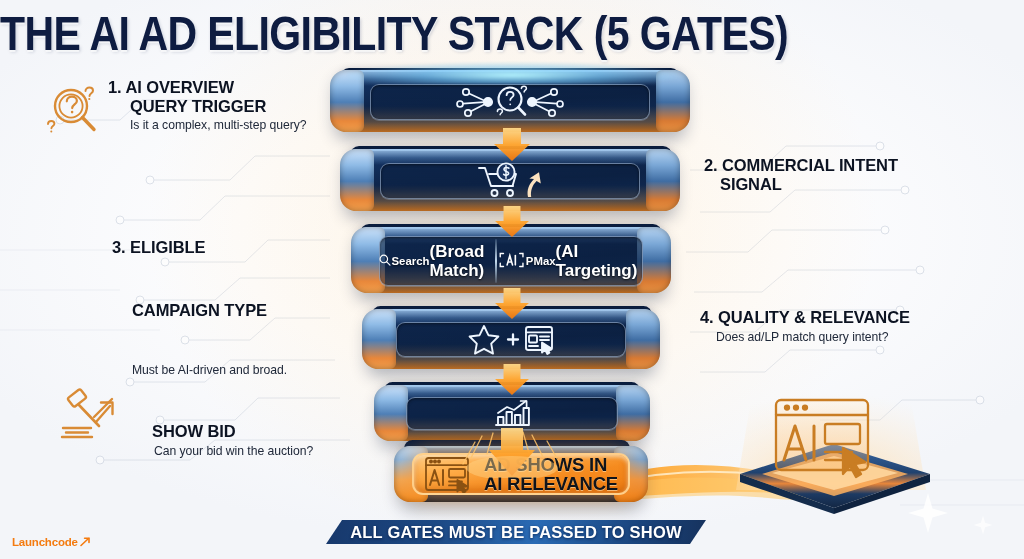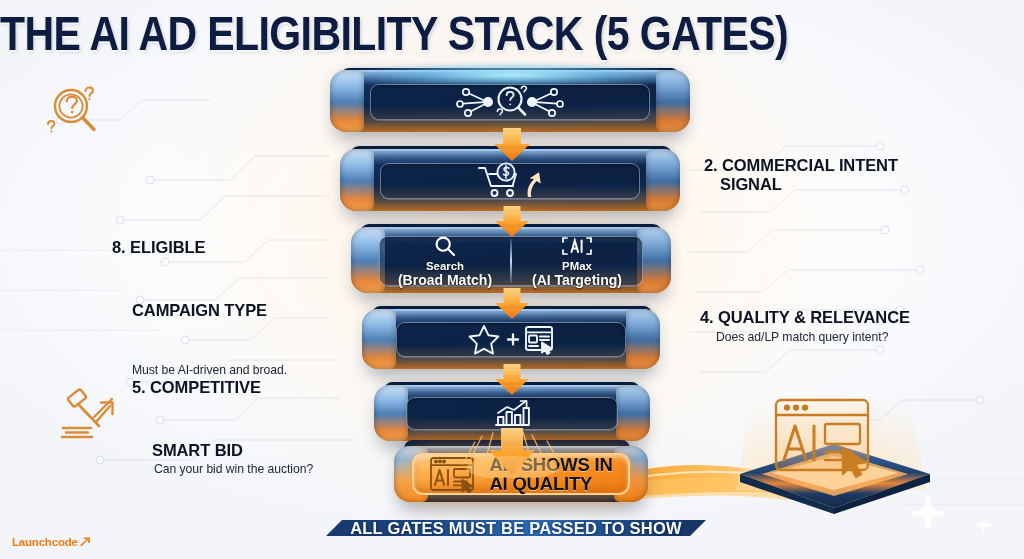--- a/index.html
+++ b/index.html
@@ -118,25 +118,25 @@
 
   
   .arrow {
     position:absolute; z-index:7; left:50%; transform:translateX(-50%);
     width:46px;
   }
 
   
   .col-split { display:flex; align-items:center; justify-content:center; gap:0; width:100%; }
   .col {
-    flex:1; display:flex; flex-direction:column; align-items:center; justify-content:center;
+    flex:1; display:flex; flex-direction:row; align-items:center; justify-content:center;
     color:#ffffff; font-size:11.4px; font-weight:bold; line-height:1.12;
     text-shadow:0 1px 2px rgba(0,0,0,.75);
   }
-  .col .l2 { font-size:14px;text-align:center; }
+  .col .l2 { font-size:17px; }
   .divider {
     width:2px; height:44px; flex:0 0 auto;
     background:linear-gradient(180deg, rgba(200,230,255,.15), rgba(215,238,255,.9), rgba(200,230,255,.15));
     border-radius:2px;
   }
 
   
   #slab6 .body {
     background:linear-gradient(176deg,#1b3d6f 0%,#14315f 40%,#0d2347 100%);
   }
@@ -158,21 +158,21 @@
   .flame {
     position:absolute; z-index:5; left:600px; top:452px; width:290px; height:72px;
     pointer-events:none;
   }
 
   
   .holo { position:absolute; z-index:6; left:718px; top:382px; width:232px; height:132px; }
 
   
   .ribbon {
-    position:absolute; z-index:9; left:326px; top:520px; width:380px; height:16px;
+    position:absolute; z-index:9; left:326px; top:520px; width:380px; height:24px;
     background:linear-gradient(100deg,#17386b 0%,#1d4a86 30%,#2a6bb5 55%,#1b4680 80%,#16325d 100%);
     clip-path:polygon(16px 0, 100% 0, calc(100% - 16px) 100%, 0 100%);
     display:flex; align-items:center; justify-content:center;
     box-shadow:0 4px 14px rgba(20,50,100,.35);
   }
   .ribbon span {
     font-size:16.5px; font-weight:bold; color:#fff; letter-spacing:.2px;
     white-space:nowrap; text-shadow:0 1px 3px rgba(0,20,60,.7);
   }
 
@@ -442,21 +442,21 @@
             <circle cx="15" cy="6.6" r="1.1" fill="#8a5112"></circle>
           <path d="M6 30 L10.6 15 L15.2 30 M7.6 25.4 H13.6" stroke-width="2"></path>
           <path d="M19 15 V30" stroke-width="2"></path>
           <rect x="25" y="14" width="16" height="8.5" rx="1.2"></rect>
           <path d="M25 26.5 H38 M25 30.4 H33"></path>
           <path d="M33.4 25 L33.4 36.5 L36.6 33 L39.4 37.8 L41.6 36.4 L39 32 L43.4 31.4 Z" fill="#8a5112"></path>
         </g>
       </svg>
       <div class="final-txt">
         <div>AD SHOWS IN</div>
-        <div>AI QUALITY</div>
+        <div>AI RELEVANCE</div>
       </div>
     </div>
   </div>
 </div>
 
 <svg class="flame" viewBox="0 0 290 72">
   <defs>
     <linearGradient id="fl" x1="0" y1="0" x2="1" y2="0">
       <stop offset="0" stop-color="#ff9a18" stop-opacity="0.95"></stop>
       <stop offset="0.45" stop-color="#ffb342" stop-opacity="0.8"></stop>
@@ -517,35 +517,42 @@
       <circle cx="27" cy="24" r="11.6" stroke-width="1.8"></circle>
       <path d="M38.5 35.5 L50 47.5" stroke-width="3.4"></path>
       <path d="M22.8 19.3 c0-3 2.6-4.7 5.2-4.7 2.7 0 4.9 1.8 4.9 4.3 0 3.3-4.7 3.8-4.7 7.2" stroke-width="2.2"></path>
       <circle cx="28.1" cy="30.1" r="1.3" fill="#d98b35" stroke="none"></circle>
       <path d="M41.5 9 c0-2.2 1.9-3.5 3.9-3.5 2 0 3.6 1.3 3.6 3.2 0 2.4-3.5 2.8-3.5 5.3" stroke-width="2"></path>
       <circle cx="45.3" cy="17" r="1.1" fill="#d98b35" stroke="none"></circle>
       <path d="M4 42 c0-1.9 1.6-3 3.3-3 1.7 0 3.1 1.1 3.1 2.7 0 2.1-3 2.4-3 4.5" stroke-width="1.9"></path>
       <circle cx="7.3" cy="49.6" r="1" fill="#d98b35" stroke="none"></circle>
     </g>
   </svg>
+  <div class="txt-l">
+    <div class="c-head">
+      <span>1. AI OVERVIEW</span>
+      <span class="indent pad-l-1">QUERY TRIGGER</span>
+    </div>
+    <div class="c-sub pad-l-1">Is it a complex, multi-step query?</div>
+  </div>
 </div>
 
 <div class="callout" id="callout2">
   <div class="txt-r">
     <div class="c-head">
       <span>2. COMMERCIAL INTENT</span>
       <span class="indent pad-l-3">SIGNAL</span>
     </div>
   </div>
 </div>
 
 <div class="callout" id="callout3">
   <div class="txt-l">
     <div class="c-head">
-      <span>8. ELIGIBLE</span>
+      <span>3. ELIGIBLE</span>
       <span class="indent pad-l-2">CAMPAIGN TYPE</span>
     </div>
     <div class="c-sub pad-l-2">Must be AI-driven and broad.</div>
   </div>
 </div>
 
 <div class="callout" id="callout4">
   <div class="txt-r">
     <div class="c-head">
       <span>4. QUALITY &amp; RELEVANCE</span>
@@ -560,22 +567,21 @@
       <rect x="9" y="6.5" width="16" height="11" rx="2" transform="rotate(-38 17 12)"></rect>
       <path d="M19 19 L39 40" stroke-width="2.6"></path>
       <path d="M3 42 H31 M6 46.5 H28 M2 51 H32"></path>
       <path d="M36 36 L50 20" stroke-width="2.4"></path>
       <path d="M41 16.5 H52.5 V28" stroke-width="2.4"></path>
       <path d="M34 31 L52 13" stroke-width="2.4"></path>
     </g>
   </svg>
   <div class="txt-l">
     <div class="c-head">
-      <span>5. COMPETITIVE</span>
-      <span class="indent pad-l-2">SMART BID</span>
+      <span class="indent pad-l-2">SHOW BID</span>
     </div>
     <div class="c-sub pad-l-1">Can your bid win the auction?</div>
   </div>
 </div>
 
 <div class="ribbon">
   <span>ALL GATES MUST BE PASSED TO SHOW</span>
 </div>
 
 <div class="logo">

